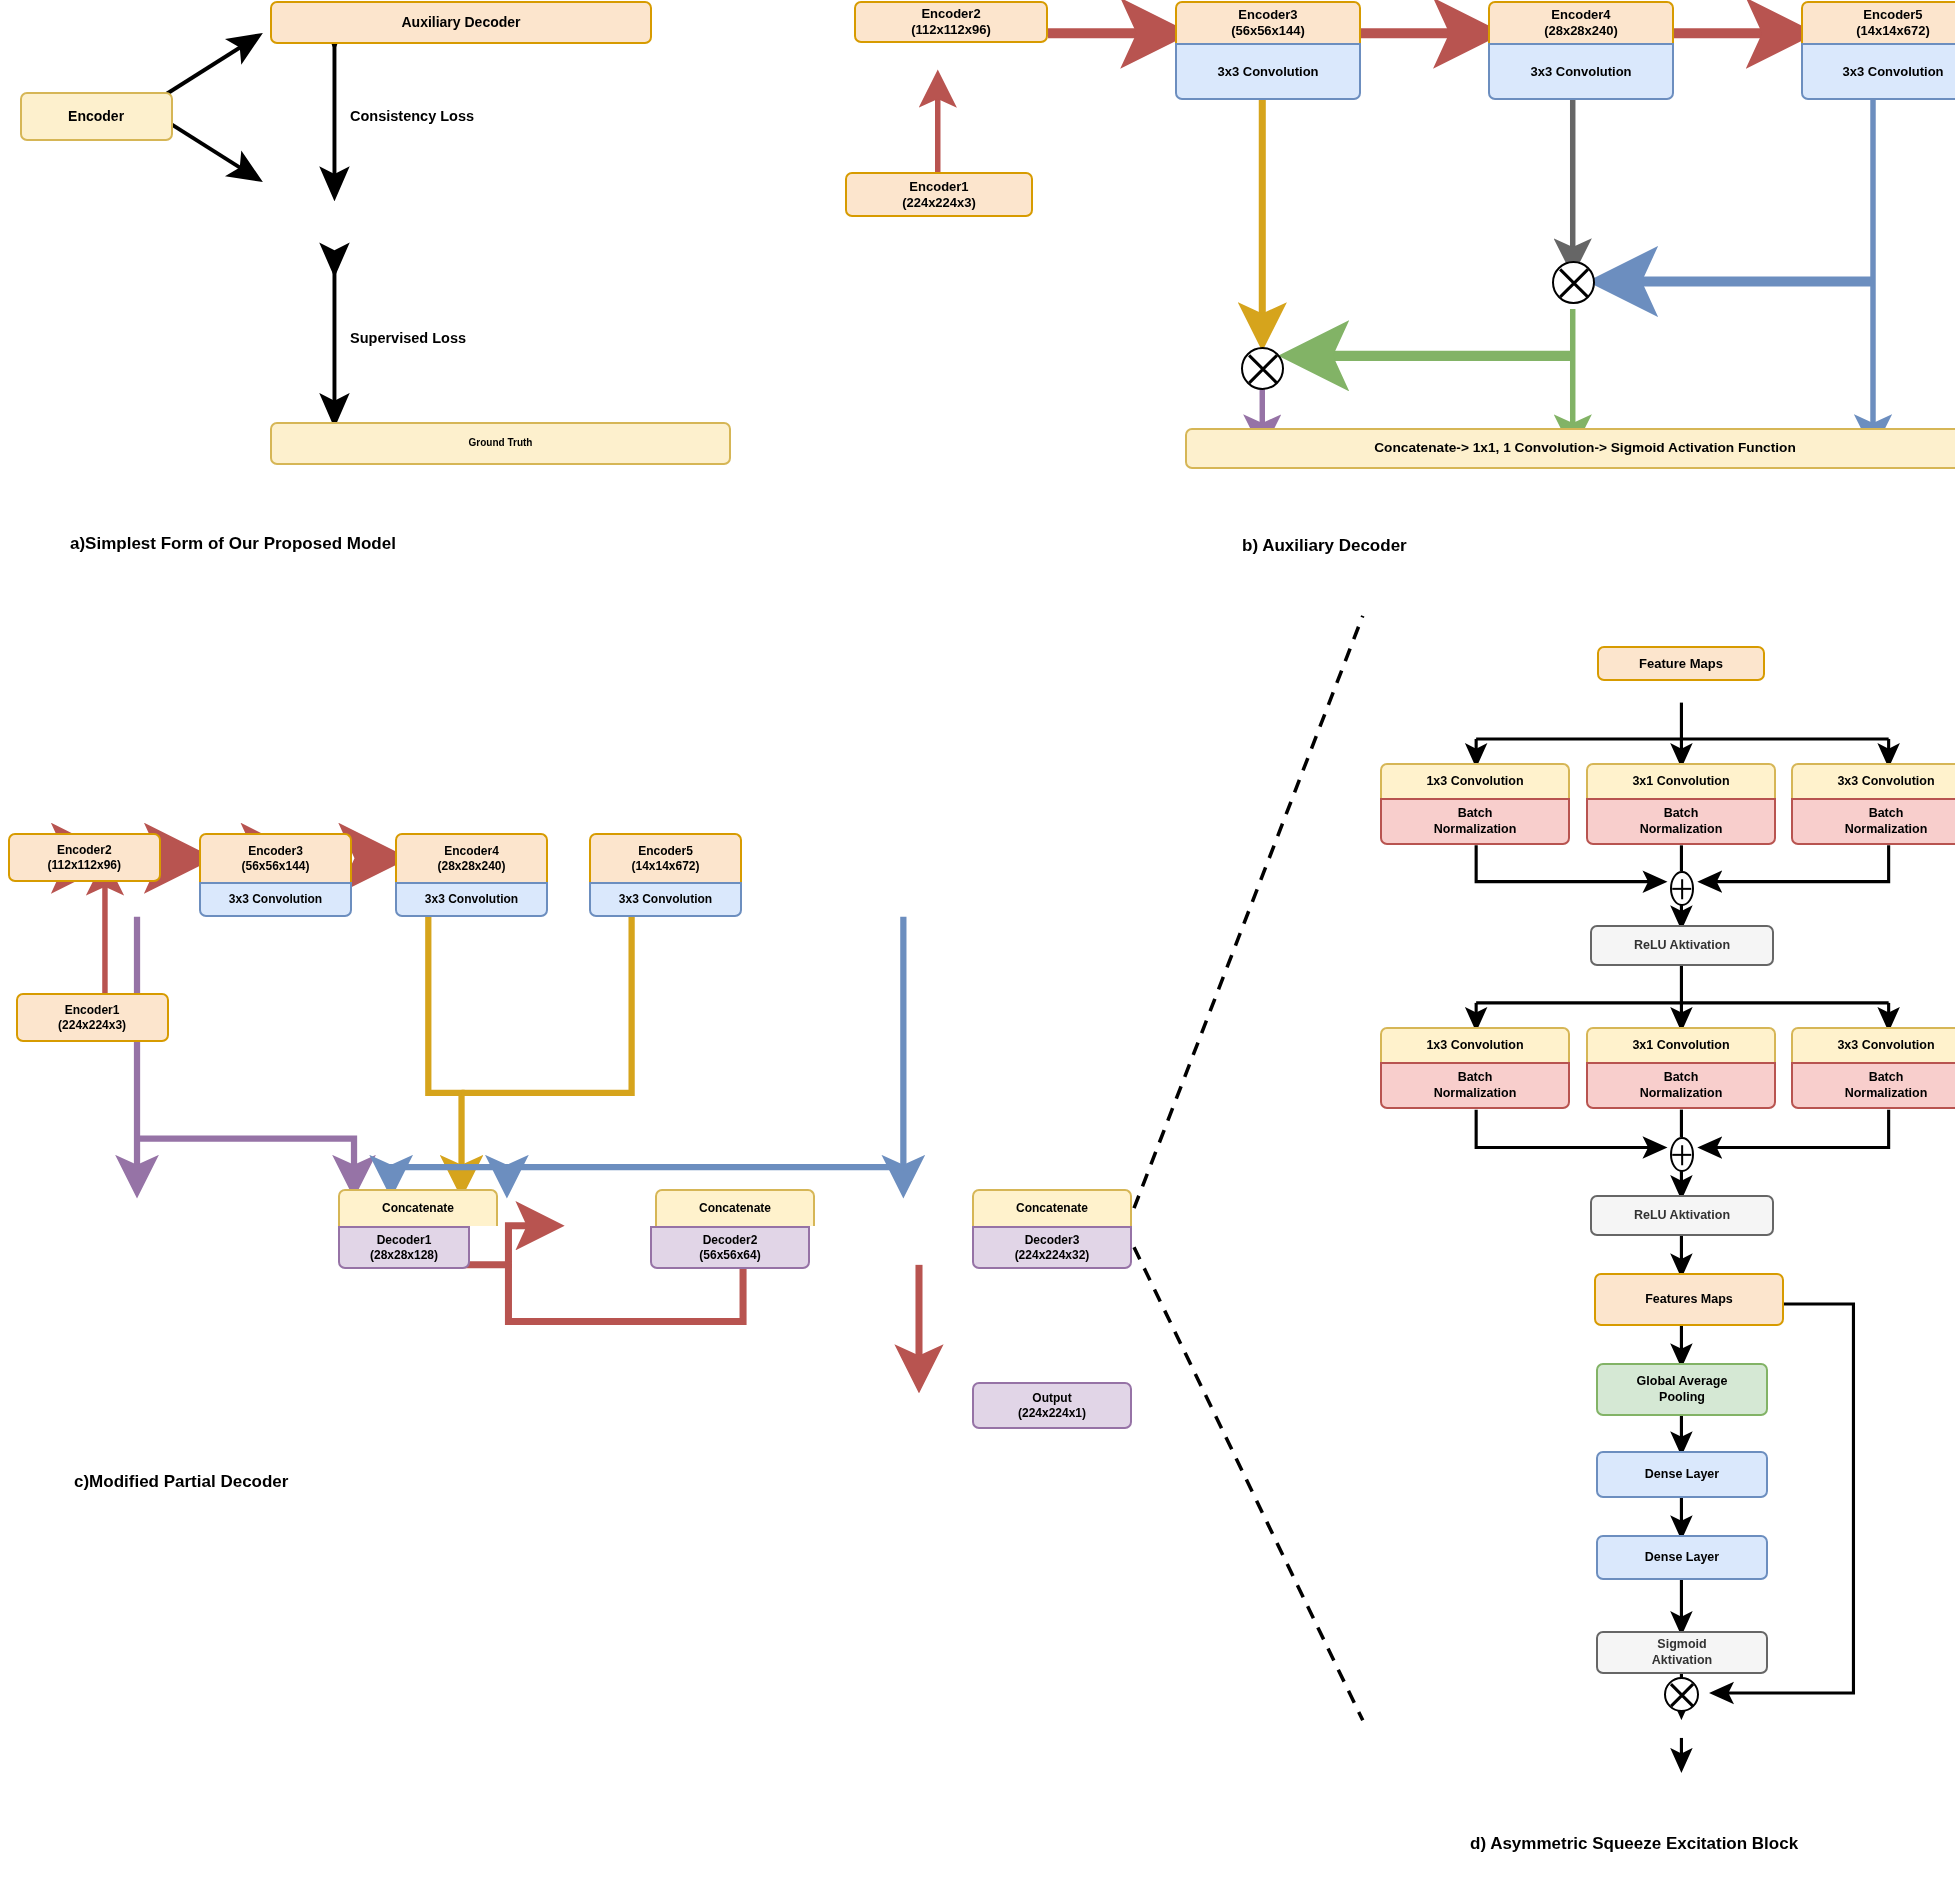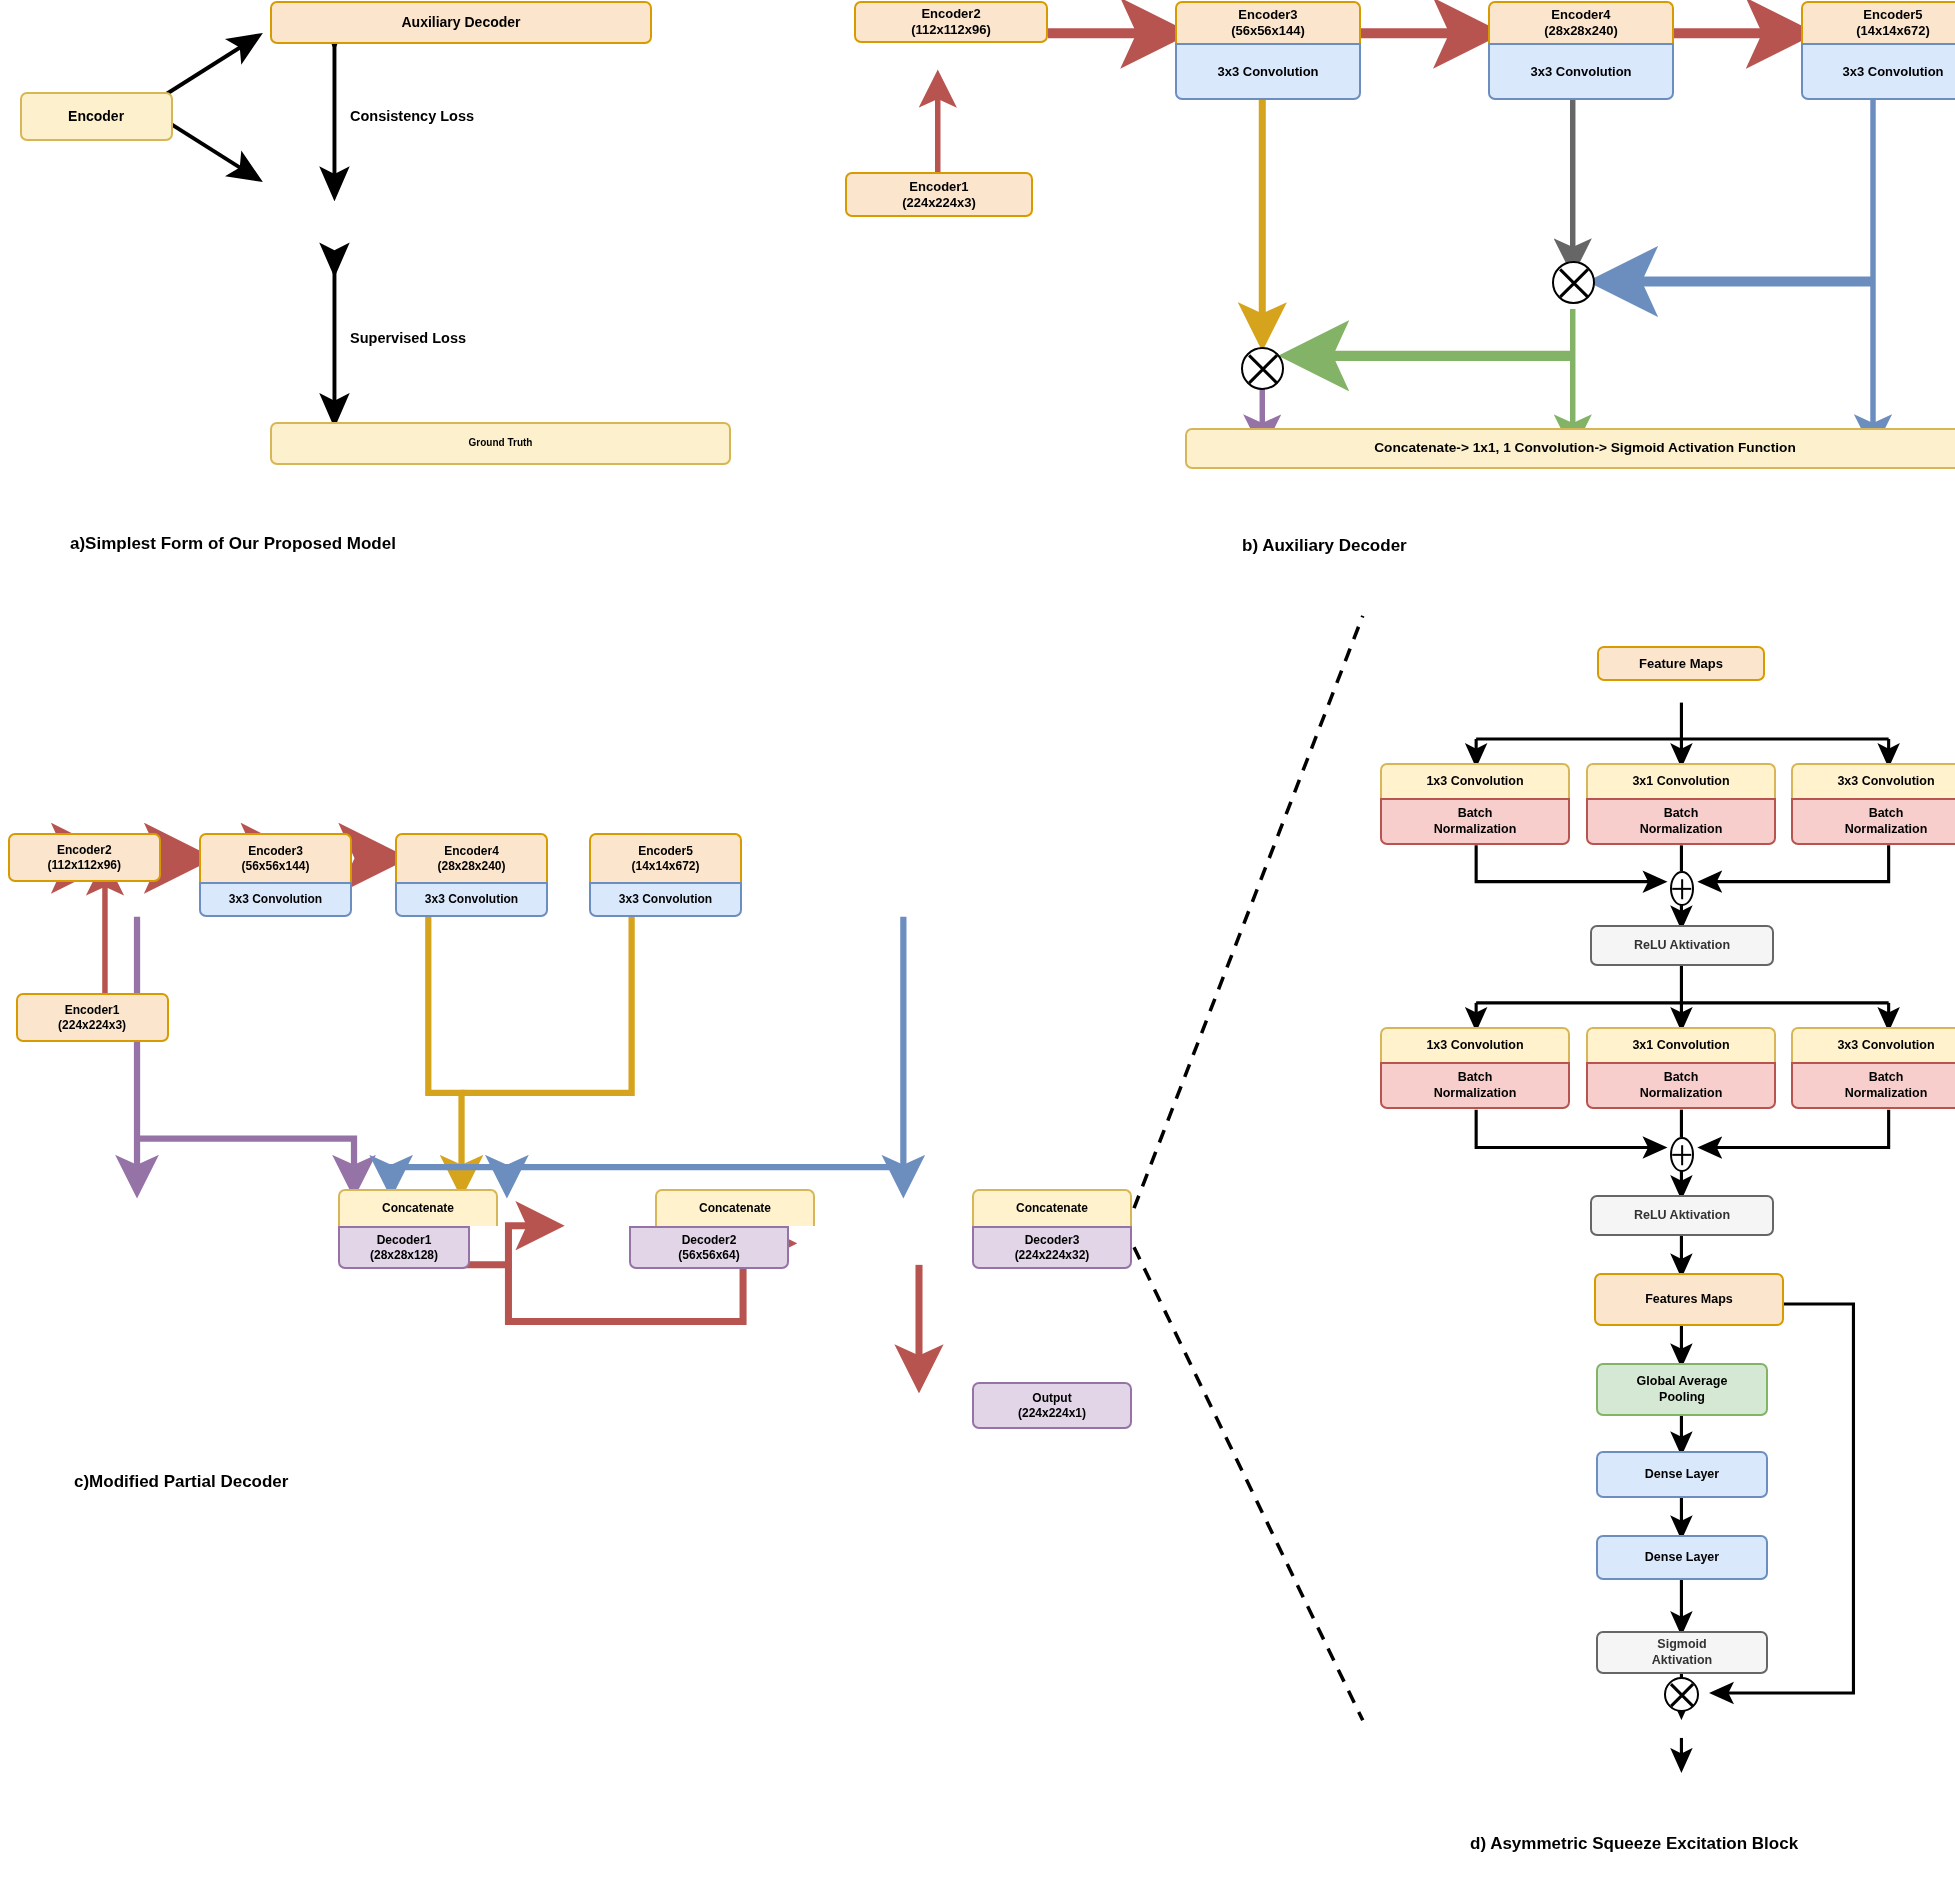--- a/index.html
+++ b/index.html
@@ -202,21 +202,21 @@
   <div class="node n-blue stack-bottom" style="left:589px;top:882px;width:153px;height:35px;font-size:12px;">3x3 Convolution</div>
 
   <div class="node n-peach" style="left:15.6px;top:993px;width:153px;height:49px;font-size:12px;">Encoder1
 (224x224x3)</div>
 
   <div class="node n-yellow stack-top" style="left:338px;top:1189px;width:160px;height:37px;font-size:12px;">Concatenate</div>
   <div class="node n-purple stack-bottom" style="left:338px;top:1226px;width:132px;height:43px;font-size:12px;">Decoder1
 (28x28x128)</div>
 
   <div class="node n-yellow stack-top" style="left:655px;top:1189px;width:160px;height:37px;font-size:12px;">Concatenate</div>
-  <div class="node n-purple stack-bottom" style="left:629px;top:1226px;width:160px;height:43px;font-size:12px;">Decoder2
+  <div class="node n-purple stack-bottom" style="left:650px;top:1226px;width:160px;height:43px;font-size:12px;">Decoder2
 (56x56x64)</div>
 
   <div class="node n-yellow stack-top" style="left:972px;top:1189px;width:160px;height:37px;font-size:12px;">Concatenate</div>
   <div class="node n-purple stack-bottom" style="left:972px;top:1226px;width:160px;height:43px;font-size:12px;">Decoder3
 (224x224x32)</div>
 
   <div class="node n-purple" style="left:972px;top:1382px;width:160px;height:47px;font-size:12px;">Output
 (224x224x1)</div>
 
   <div class="caption" style="left:74px;top:1472px;font-size:17px;">c)Modified Partial Decoder</div>

